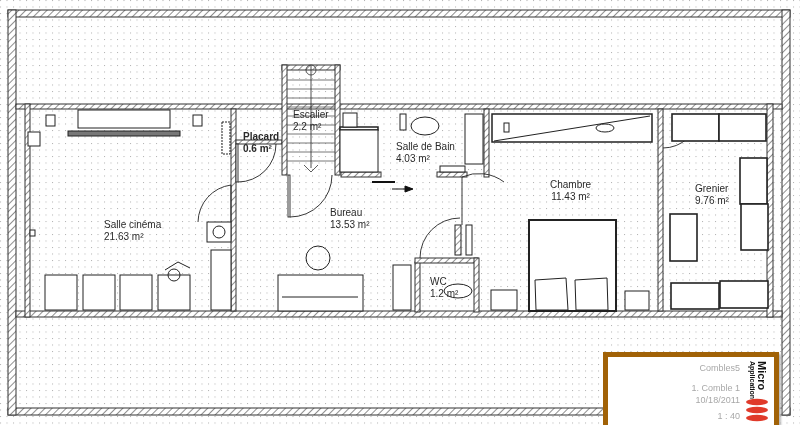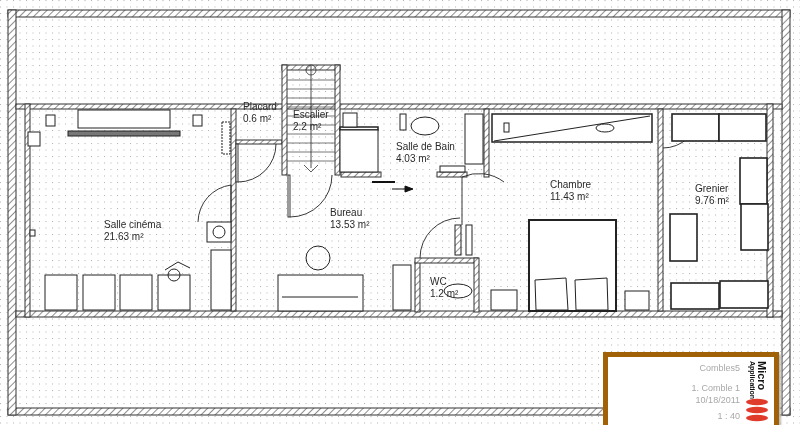--- a/index.html
+++ b/index.html
@@ -154,41 +154,41 @@
     <rect x="670" y="214" width="27" height="47"></rect>
     <rect x="671" y="283" width="48" height="26"></rect>
     <rect x="720" y="281" width="48" height="27"></rect>
   </g>
 </svg>
 
 <div class="room-label" style="left:104px;top:219px;">
   <div>Salle cinéma</div>
   <div>21.63 m²</div>
 </div>
-<div class="room-label" style="left:243px;top:101px;">
+<div class="room-label" style="left:243px;top:131px;font-weight:bold;">
   <div>Placard</div>
   <div>0.6 m²</div>
 </div>
 <div class="room-label" style="left:293px;top:109px;">
   <div>Escalier</div>
   <div>2.2 m²</div>
 </div>
 <div class="room-label" style="left:396px;top:141px;">
   <div>Salle de Bain</div>
   <div>4.03 m²</div>
 </div>
 <div class="room-label" style="left:330px;top:207px;">
   <div>Bureau</div>
   <div>13.53 m²</div>
 </div>
 <div class="room-label" style="left:430px;top:276px;">
   <div>WC</div>
   <div>1.2 m²</div>
 </div>
-<div class="room-label" style="left:550px;top:179px;">
+<div class="room-label" style="left:550px;top:179px;text-align:center;">
   <div>Chambre</div>
   <div>11.43 m²</div>
 </div>
 <div class="room-label" style="left:695px;top:183px;">
   <div>Grenier</div>
   <div>9.76 m²</div>
 </div>
 
 <div class="title-block">
   <div class="tb-line" style="top:6px;">Combles5</div>

